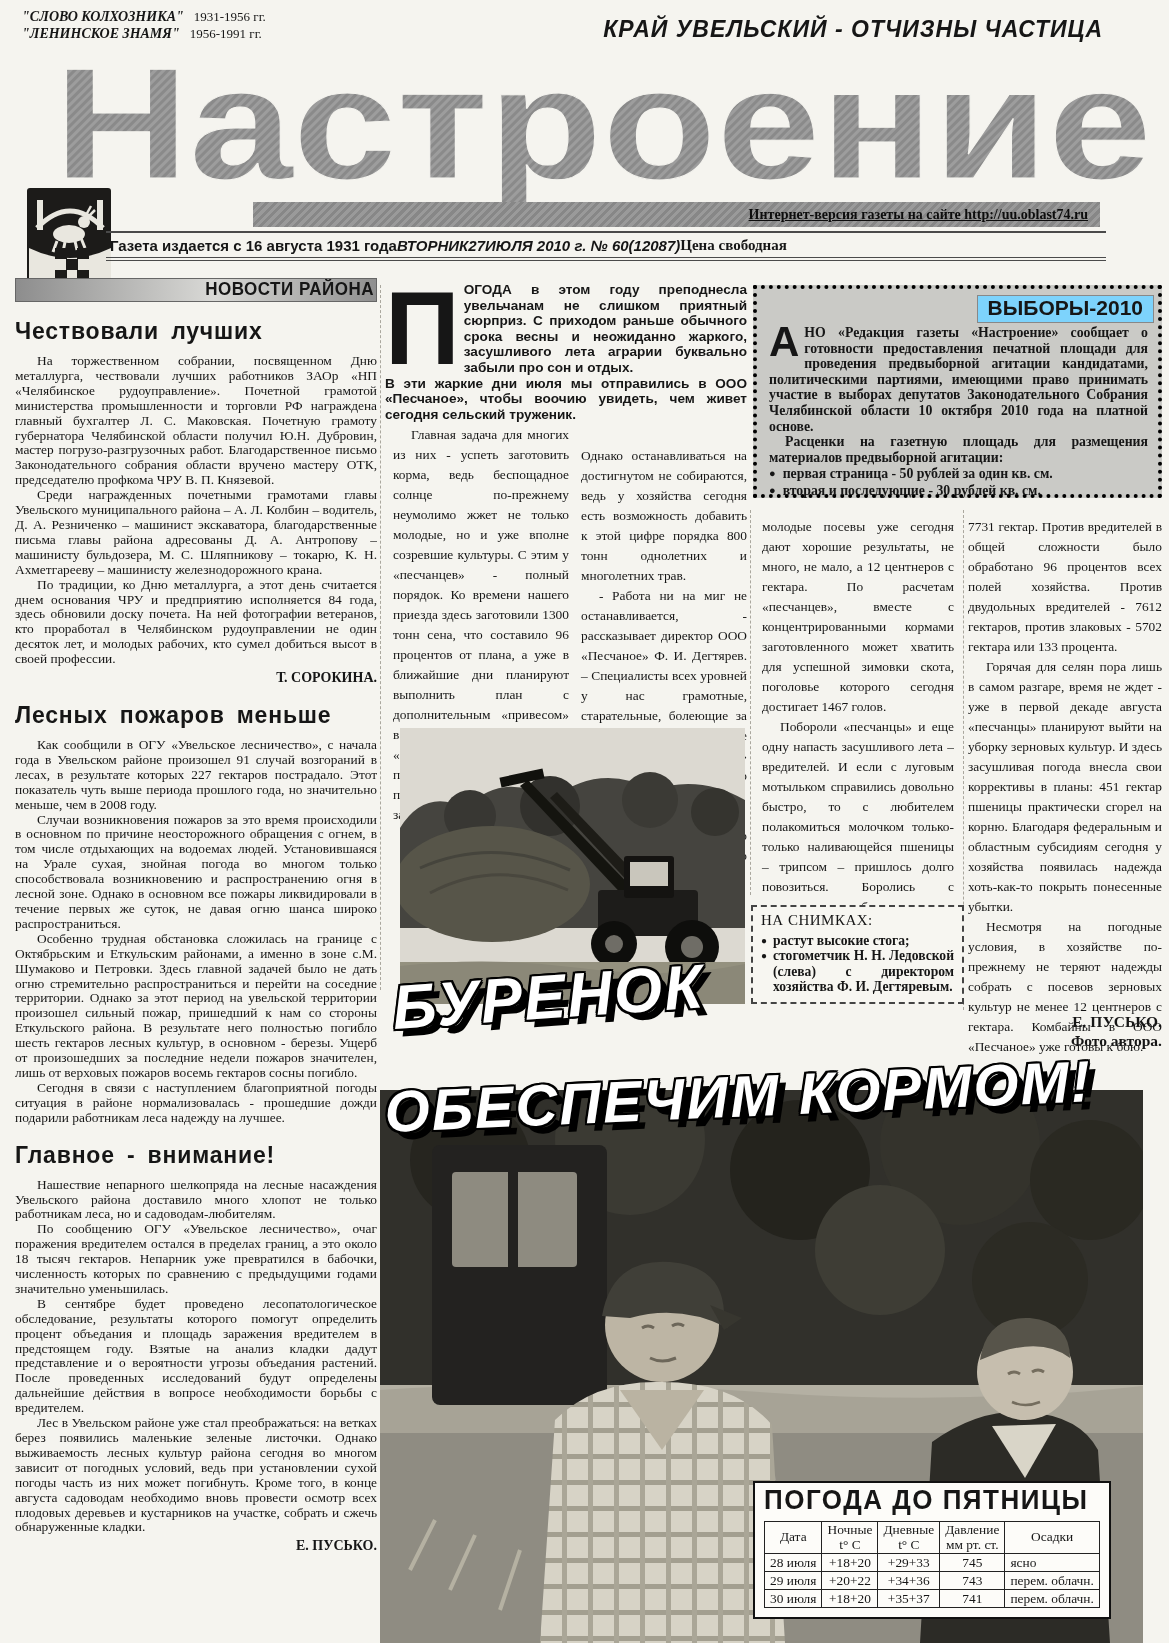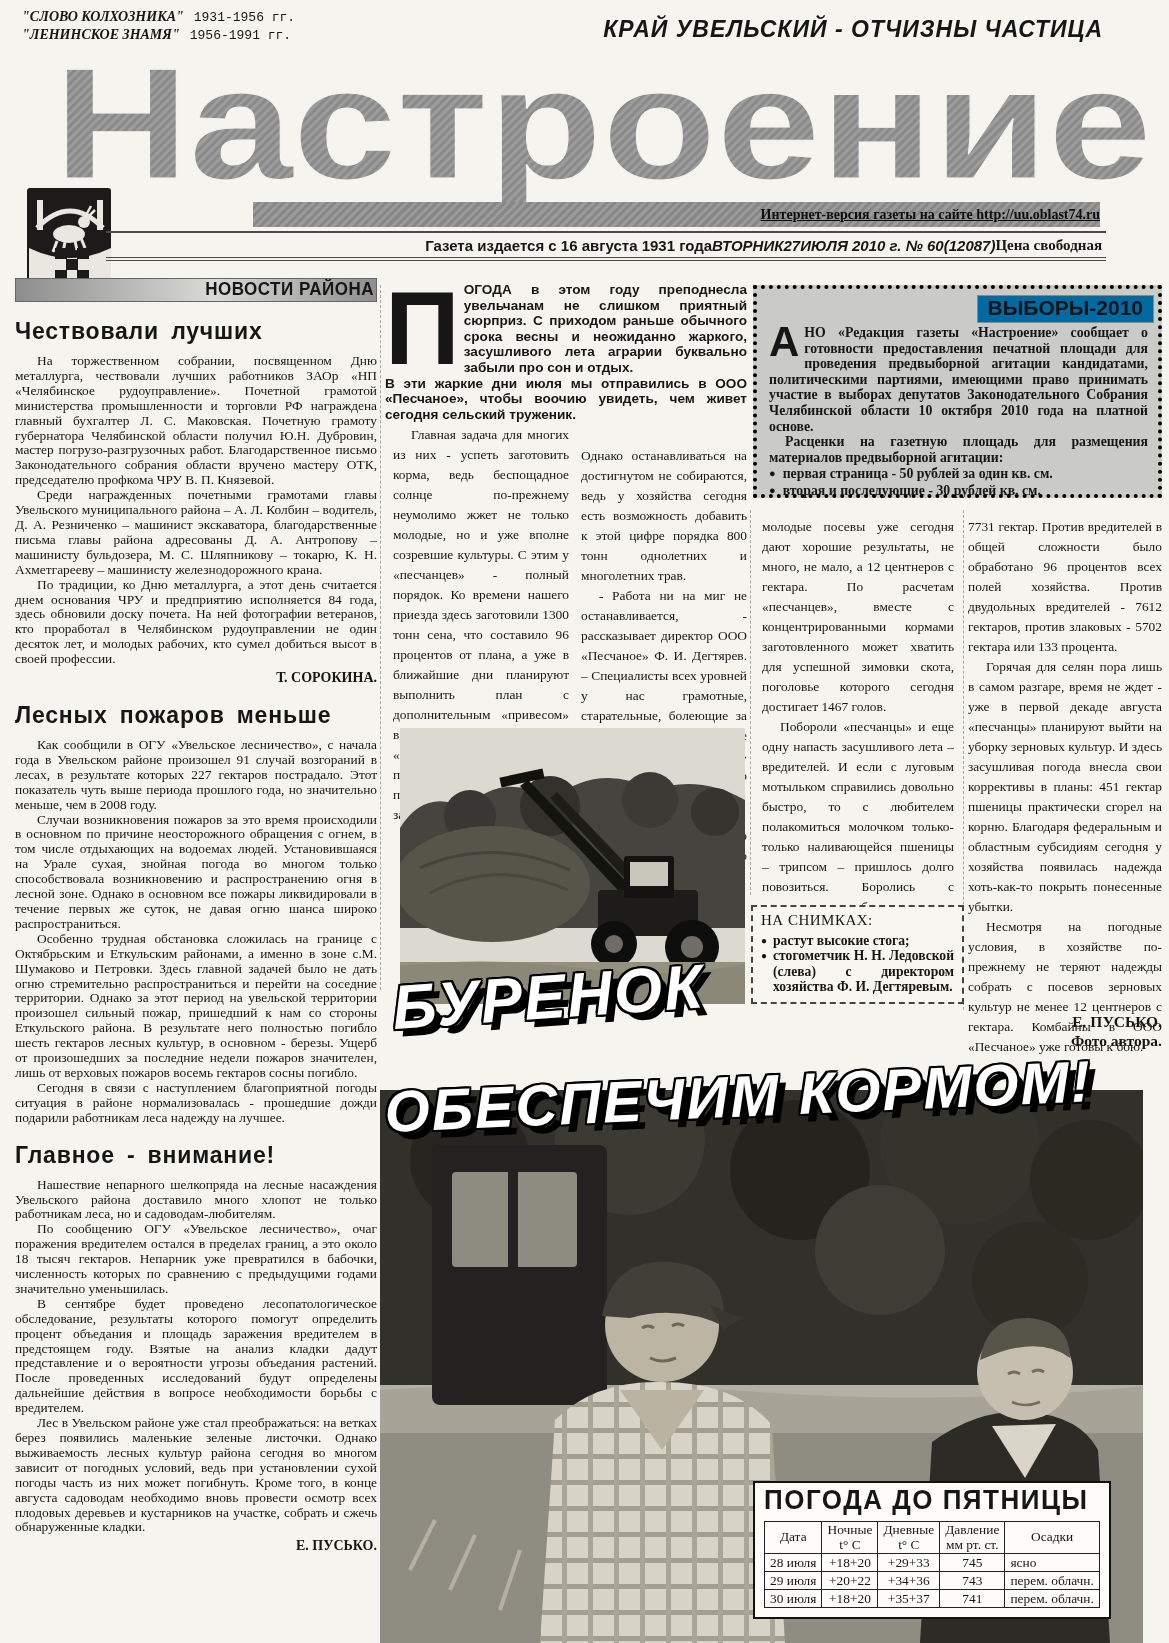--- a/index.html
+++ b/index.html
@@ -1,30 +1,30 @@
 <!DOCTYPE html>
 <html><head>
 <meta charset="utf-8">
 <style>
   html,body{margin:0;padding:0;background:#777;}
   .page{position:relative;width:1169px;height:1643px;margin:0 auto;background:#f5f4ef;overflow:hidden;color:#161616;}
 
   
   .formers{position:absolute;left:22px;top:8px;font-family:"Liberation Serif",serif;font-style:italic;font-weight:700;font-size:14px;line-height:17px;}
-  .formers .yrs{font-style:normal;font-weight:400;margin-left:10px;font-size:13px;font-family:Liberation Mono, monospace;}
+  .formers .yrs{font-style:normal;font-weight:400;margin-left:10px;font-size:13px;}
   .slogan{position:absolute;right:66px;top:16px;font-family:"Liberation Sans",sans-serif;font-weight:900;font-style:italic;font-size:23px;letter-spacing:1px;}
   .logo-svg{position:absolute;left:52px;top:40px;}
   .logo-bar{position:absolute;left:253px;top:202px;width:847px;height:25px;
     background:repeating-linear-gradient(135deg,#9a9a9a 0 3px,#878787 3px 6px);
     display:flex;align-items:center;justify-content:flex-end;}
-  .logo-bar span{font-family:"Liberation Serif",serif;font-weight:700;font-size:14px;color:#0d0d0d;padding-right:0;text-decoration:underline;}
+  .logo-bar span{font-family:"Liberation Serif",serif;font-weight:700;font-size:14px;color:#0d0d0d;padding-right:12px;text-decoration:underline;}
   .emblem{position:absolute;left:25px;top:186px;}
   .daterow{position:absolute;left:106px;top:231px;width:1000px;height:30px;
     border-top:2px solid #4a4a4a;border-bottom:4px double #4a4a4a;
-    display:flex;align-items:center;justify-content:flex-end;box-sizing:border-box;padding:0 4px;}
+    display:flex;align-items:center;justify-content:flex-start;box-sizing:border-box;padding:0 4px;}
   .daterow .founded{font-family:"Liberation Sans",sans-serif;font-weight:700;font-size:15px;}
   .daterow .wkd,.daterow .day,.daterow .drest{font-family:"Liberation Sans",sans-serif;font-weight:900;font-style:italic;font-size:15px;}
   .daterow .price{font-family:"Liberation Serif",serif;font-weight:700;font-size:15px;}
 
   
   .leftcol{position:absolute;left:15px;top:278px;width:362px;}
   .newsbar{height:22px;background:linear-gradient(90deg,#8d8d8d,#d9d9d6 55%,#8f8f8f);
     display:flex;align-items:center;justify-content:flex-end;border:1px solid #666;}
   .newsbar span{font-family:"Liberation Sans",sans-serif;font-weight:900;font-size:17px;letter-spacing:0.5px;transform:scaleY(1.08);padding-right:2px;}
   h2.art{font-family:"Liberation Sans",sans-serif;font-weight:900;font-size:23px;letter-spacing:0.8px;word-spacing:5px;margin:16px 0 9px;}
@@ -47,21 +47,21 @@
   .photo1{position:absolute;left:400px;top:728px;width:345px;height:276px;}
   .photo2{position:absolute;left:380px;top:1090px;width:763px;height:553px;}
 
   .headline{position:absolute;z-index:6;font-family:"Liberation Sans",sans-serif;font-weight:900;font-style:italic;color:#fff;letter-spacing:2px;white-space:nowrap;
     text-shadow:-2px -2px 0 #000,2px -2px 0 #000,-2px 2px 0 #000,2px 2px 0 #000,-2px 0 0 #000,2px 0 0 #000,0 -2px 0 #000,0 2px 0 #000,7px 8px 0 #000;}
   .hl1{left:395px;top:972px;font-size:62px;transform:rotate(-4deg);transform-origin:left bottom;}
   .hl2{left:386px;top:1078px;font-size:58px;transform:rotate(-2.5deg);transform-origin:left bottom;}
 
   
   .elect{position:absolute;left:753px;top:285px;width:409px;height:213px;background:#cacac6;border:4px dotted #000;box-sizing:border-box;z-index:4;}
-  .electlab{position:absolute;top:6px;right:4px;background:#0369a1;border:1px solid #888;padding:0 10px 2px;
+  .electlab{position:absolute;top:6px;right:4px;background:#7dd3fc;border:1px solid #888;padding:0 10px 2px;
     font-family:"Liberation Sans",sans-serif;font-weight:900;font-size:21px;}
   .electbody{position:absolute;left:12px;right:10px;top:36px;font-family:"Liberation Serif",serif;font-weight:700;font-size:13.8px;line-height:15.6px;text-align:justify;}
   .dropA{float:left;font-size:42px;line-height:30px;font-weight:900;margin:2px 5px 0 0;font-family:"Liberation Sans",sans-serif;}
   .electbody p{margin:0;}
   .electbody p.pi{text-indent:16px;}
   .ebullet{display:flex;gap:7px;margin-top:1px;}
   .ebullet::before{content:"●";font-size:11px;line-height:15px;}
 
   
   .snim{position:absolute;left:751px;top:905px;width:213px;background:#f7f6f1;border:2px dashed #444;box-sizing:border-box;padding:5px 8px 7px;z-index:4;}

